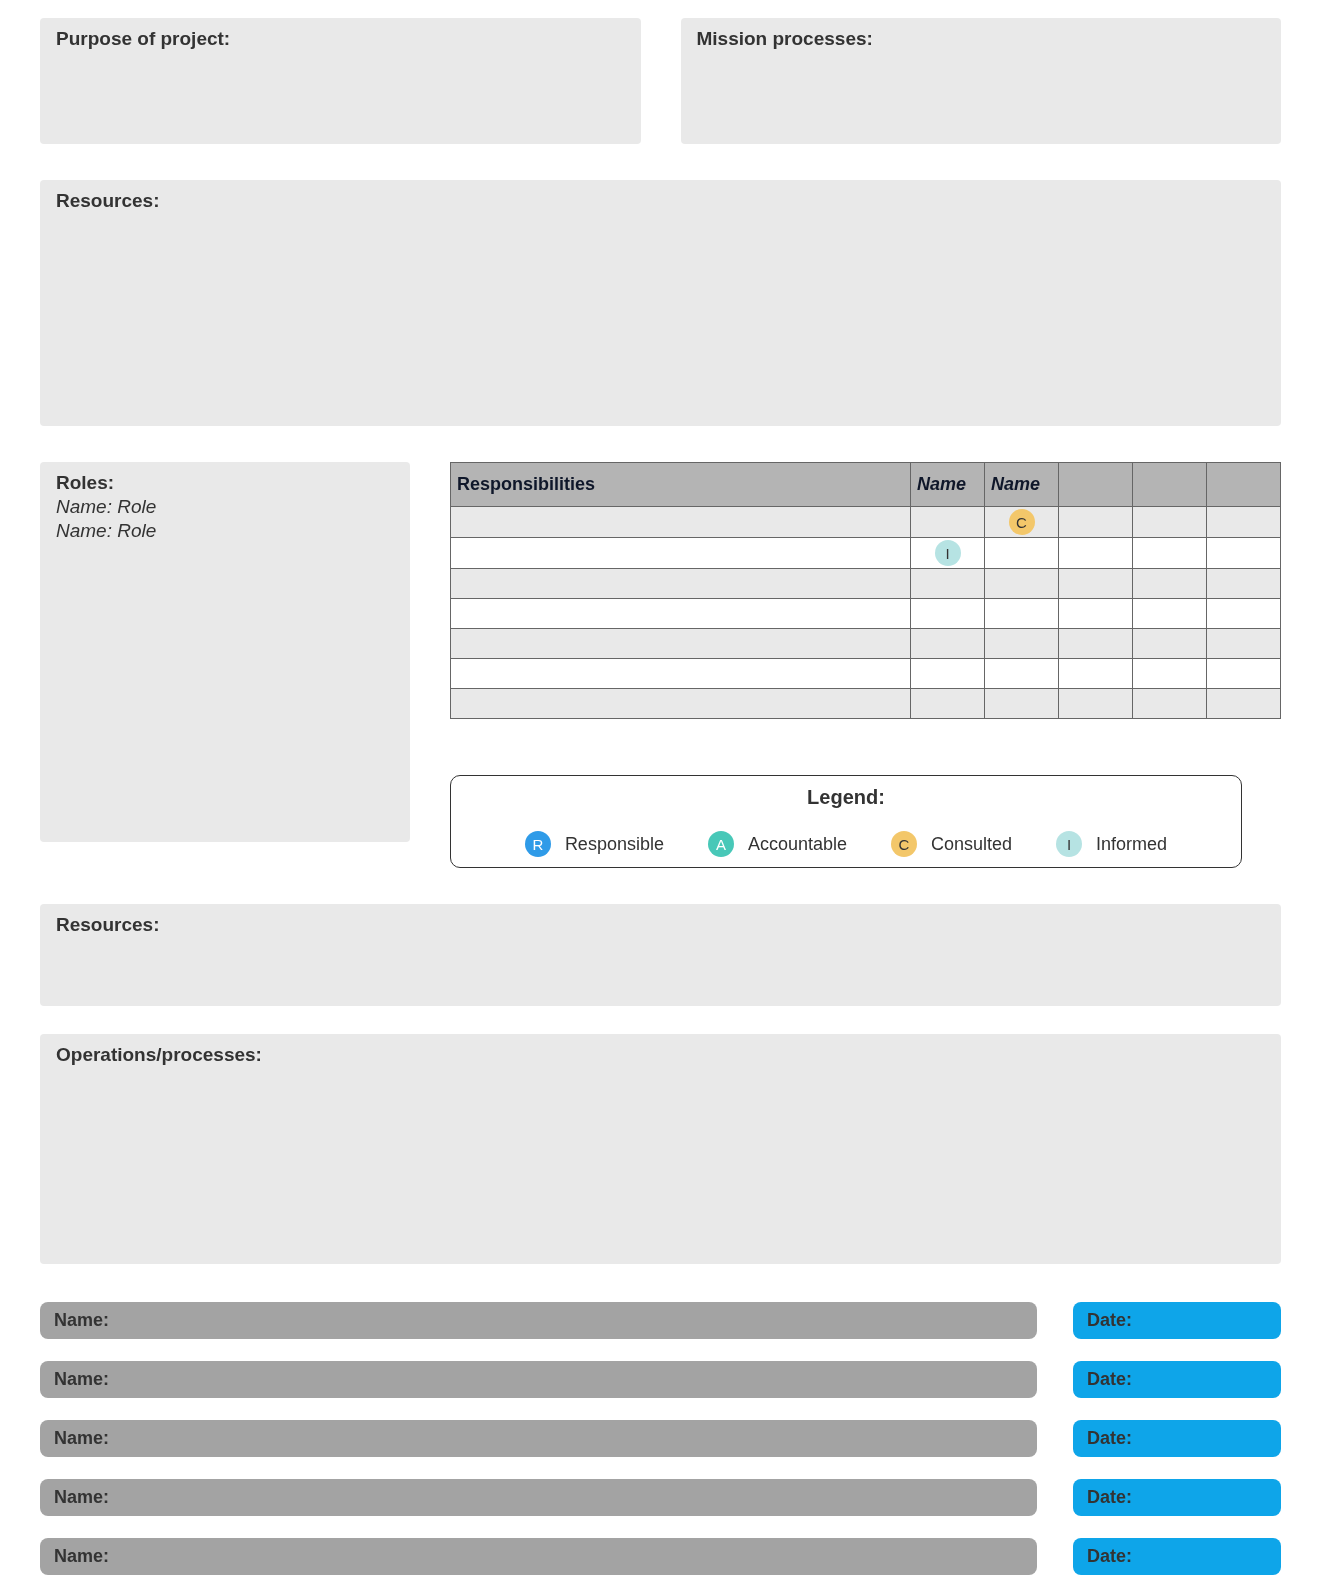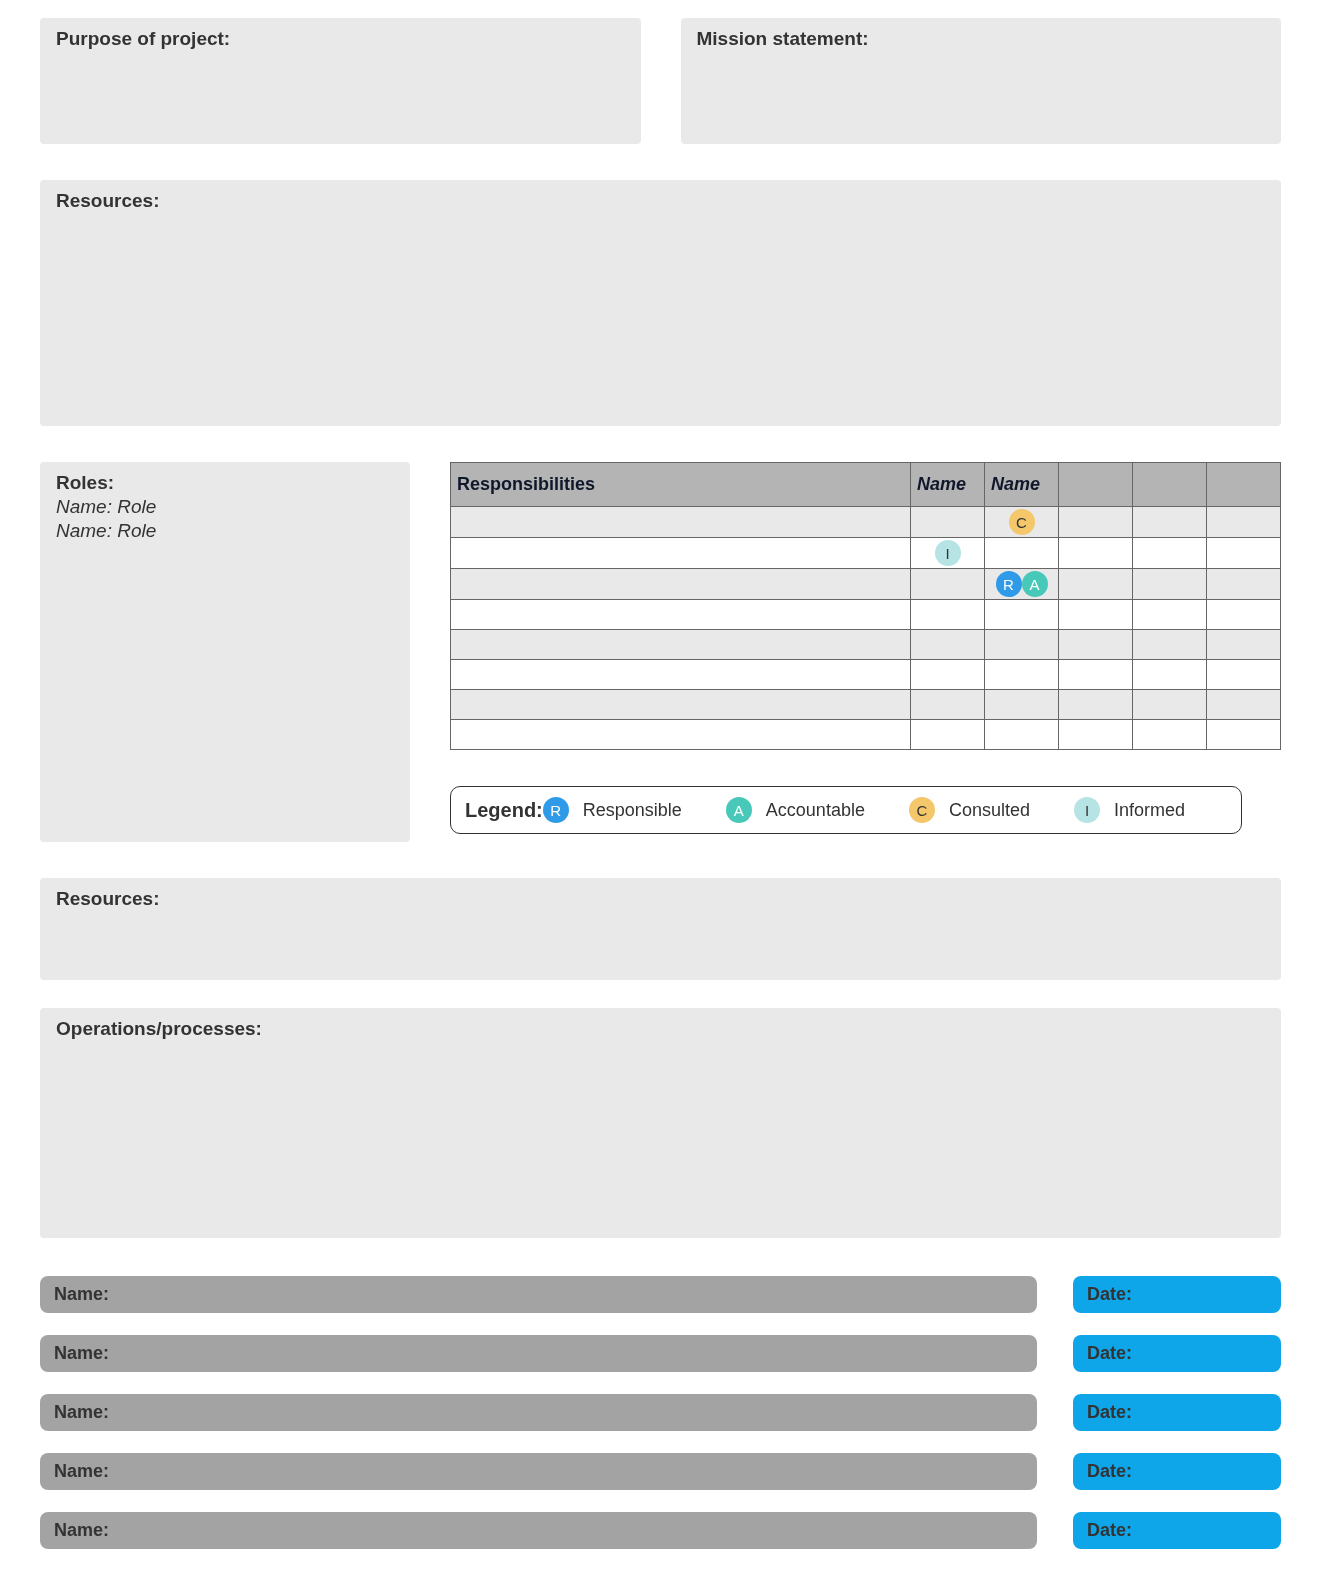--- a/index.html
+++ b/index.html
@@ -89,25 +89,27 @@
     height: 26px;
     border-radius: 50%;
     font-size: 15px;
     color: #fff;
     vertical-align: middle;
   }
   .raci-chip.dark { color: #333; }
   .legend-box {
     border: 1px solid #333;
     border-radius: 10px;
-    margin-top: 36px;
+    margin-top: 56px;
     padding: 10px 14px;
     display: flex;
     align-items: center;
+    gap: 22px;
     width: 792px;
+    flex-direction: column;
   }
   .legend-label {
     font-weight: 700;
     font-size: 20px;
     color: #333;
   }
   .legend-item {
     display: flex;
     align-items: center;
     gap: 14px;
@@ -147,21 +149,21 @@
   .col-name { width: 74px; }
 </style>
 </head>
 <body>
 
 <div class="top-row">
   <div class="box">
     <span class="box-label">Purpose of project:</span>
   </div>
   <div class="box">
-    <span class="box-label">Mission statement:</span>
+    <span class="box-label">Mission processes:</span>
   </div>
 </div>
 
 <div class="box objectives-box">
   <span class="box-label">Resources:</span>
 </div>
 
 <div class="mid-row">
   <div class="box roles-box">
     <span class="box-label">Roles:</span>
@@ -196,28 +198,20 @@
             <td class="cell-resp"></td>
             <td class="cell-resp"><span class="raci-chip dark" style="background: rgb(243, 199, 106);">C</span></td>
             <td class="cell-resp"></td>
             <td class="cell-resp"></td>
             <td class="cell-resp"></td>
           </tr>
           <tr>
             <td></td>
             <td class="cell-resp"><span class="raci-chip dark" style="background: rgb(182, 227, 227);">I</span></td>
             <td class="cell-resp"></td>
-            <td class="cell-resp"></td>
-            <td class="cell-resp"></td>
-            <td class="cell-resp"></td>
-          </tr>
-          <tr>
-            <td></td>
-            <td class="cell-resp"></td>
-            <td class="cell-resp"><span class="raci-chip" style="background: rgb(47, 155, 232);">R</span><span class="raci-chip" style="background: rgb(72, 200, 184);">A</span></td>
             <td class="cell-resp"></td>
             <td class="cell-resp"></td>
             <td class="cell-resp"></td>
           </tr>
           <tr>
             <td></td>
             <td class="cell-resp"></td>
             <td class="cell-resp"></td>
             <td class="cell-resp"></td>
             <td class="cell-resp"></td>

